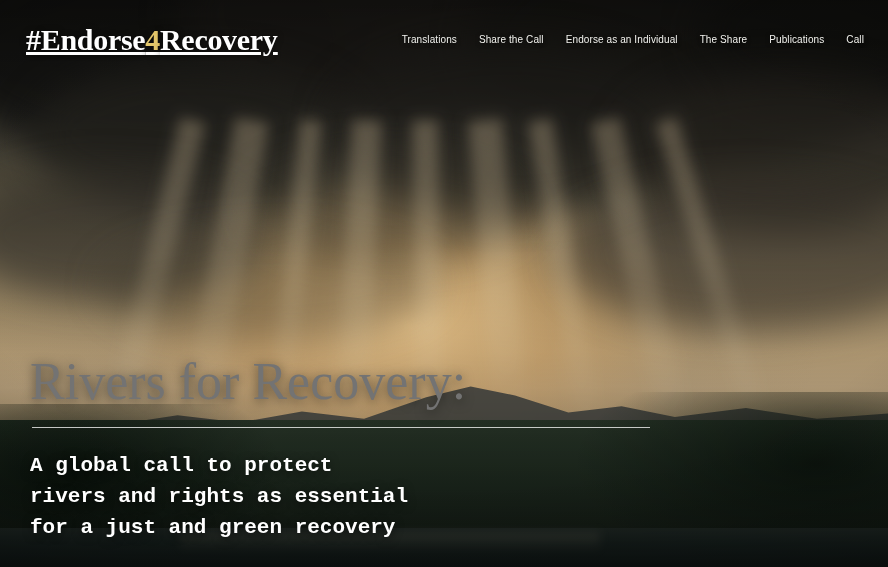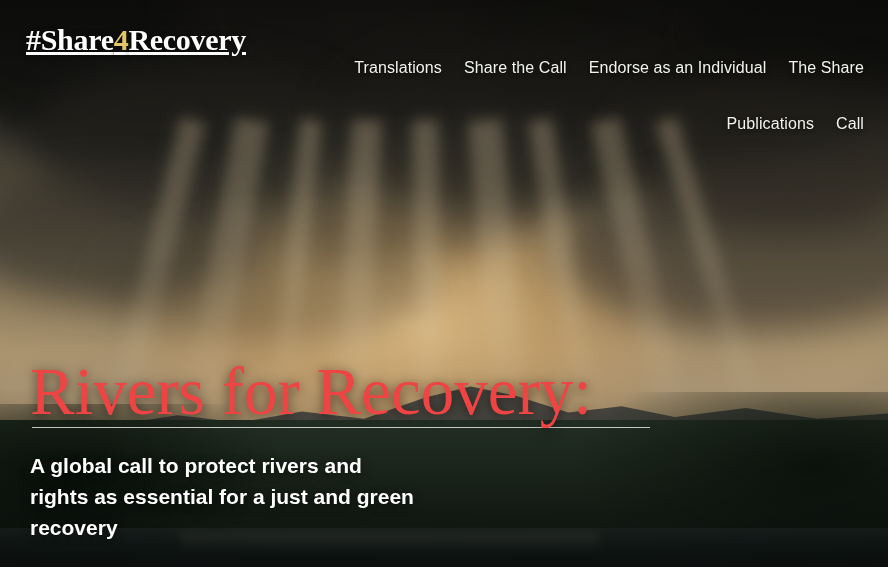--- a/index.html
+++ b/index.html
@@ -200,53 +200,53 @@
     flex-wrap: wrap;
     justify-content: flex-end;
     align-items: flex-start;
     gap: 0px 22px;
     padding-top: 10px;
     max-width: 620px;
     margin-left: auto;
   }
   .nav a {
     color: #f2f2ee;
-    font-size: 16px;
+    font-size: 10px;
     line-height: 28px;
     text-decoration: none;
     white-space: nowrap;
     text-shadow: 0 1px 4px rgba(0,0,0,0.6);
     letter-spacing: 0.1px;
-    margin-top: 28px;
   }
 
   
   .hero-copy {
     position: absolute;
     left: 30px;
     bottom: 24px;
     width: 700px;
     z-index: 15;
   }
   .hero-title {
     font-family: "Liberation Serif", serif;
     font-weight: 400;
-    font-size: 67px;
+    font-size: 52px;
     line-height: 1.06;
-    color: #ef4444;
+    color: #737373;
     text-shadow: 0 2px 12px rgba(0,0,0,0.6);
+    margin-bottom: 18px;
   }
   .hero-rule {
     width: 618px;
     height: 1px;
     background: rgba(255,255,255,0.75);
     margin: 0 0 22px 2px;
   }
   .hero-sub {
-    font-family: Liberation Sans, sans-serif;
+    font-family: Liberation Mono, monospace;
     font-weight: 700;
     font-size: 21px;
     line-height: 1.48;
     color: #ffffff;
     text-shadow: 0 2px 10px rgba(0,0,0,0.6);
     max-width: 390px;
   }
 </style>
 </head>
 <body>
@@ -287,21 +287,21 @@
     <div class="forest-left-dark"></div>
     <div class="forest-right-dark"></div>
     <div class="lake"></div>
     <div class="lake-shimmer"></div>
 
     <div class="grade"></div>
   </div>
 
   <header class="site-header">
 
-    <a class="brand" href="#"><span>#Share</span><span class="four">4</span><span class="b-line2">Recovery</span></a>
+    <a class="brand" href="#"><span>#Endorse</span><span class="four">4</span><span class="b-line2">Recovery</span></a>
 
     <nav class="nav">
       <a href="#">Translations</a>
       <a href="#">Share the Call</a>
       <a href="#">Endorse as an Individual</a>
       <a href="#">The Share</a>
       <a href="#">Publications</a>
       <a href="#">Call</a>
     </nav>
   </header>

